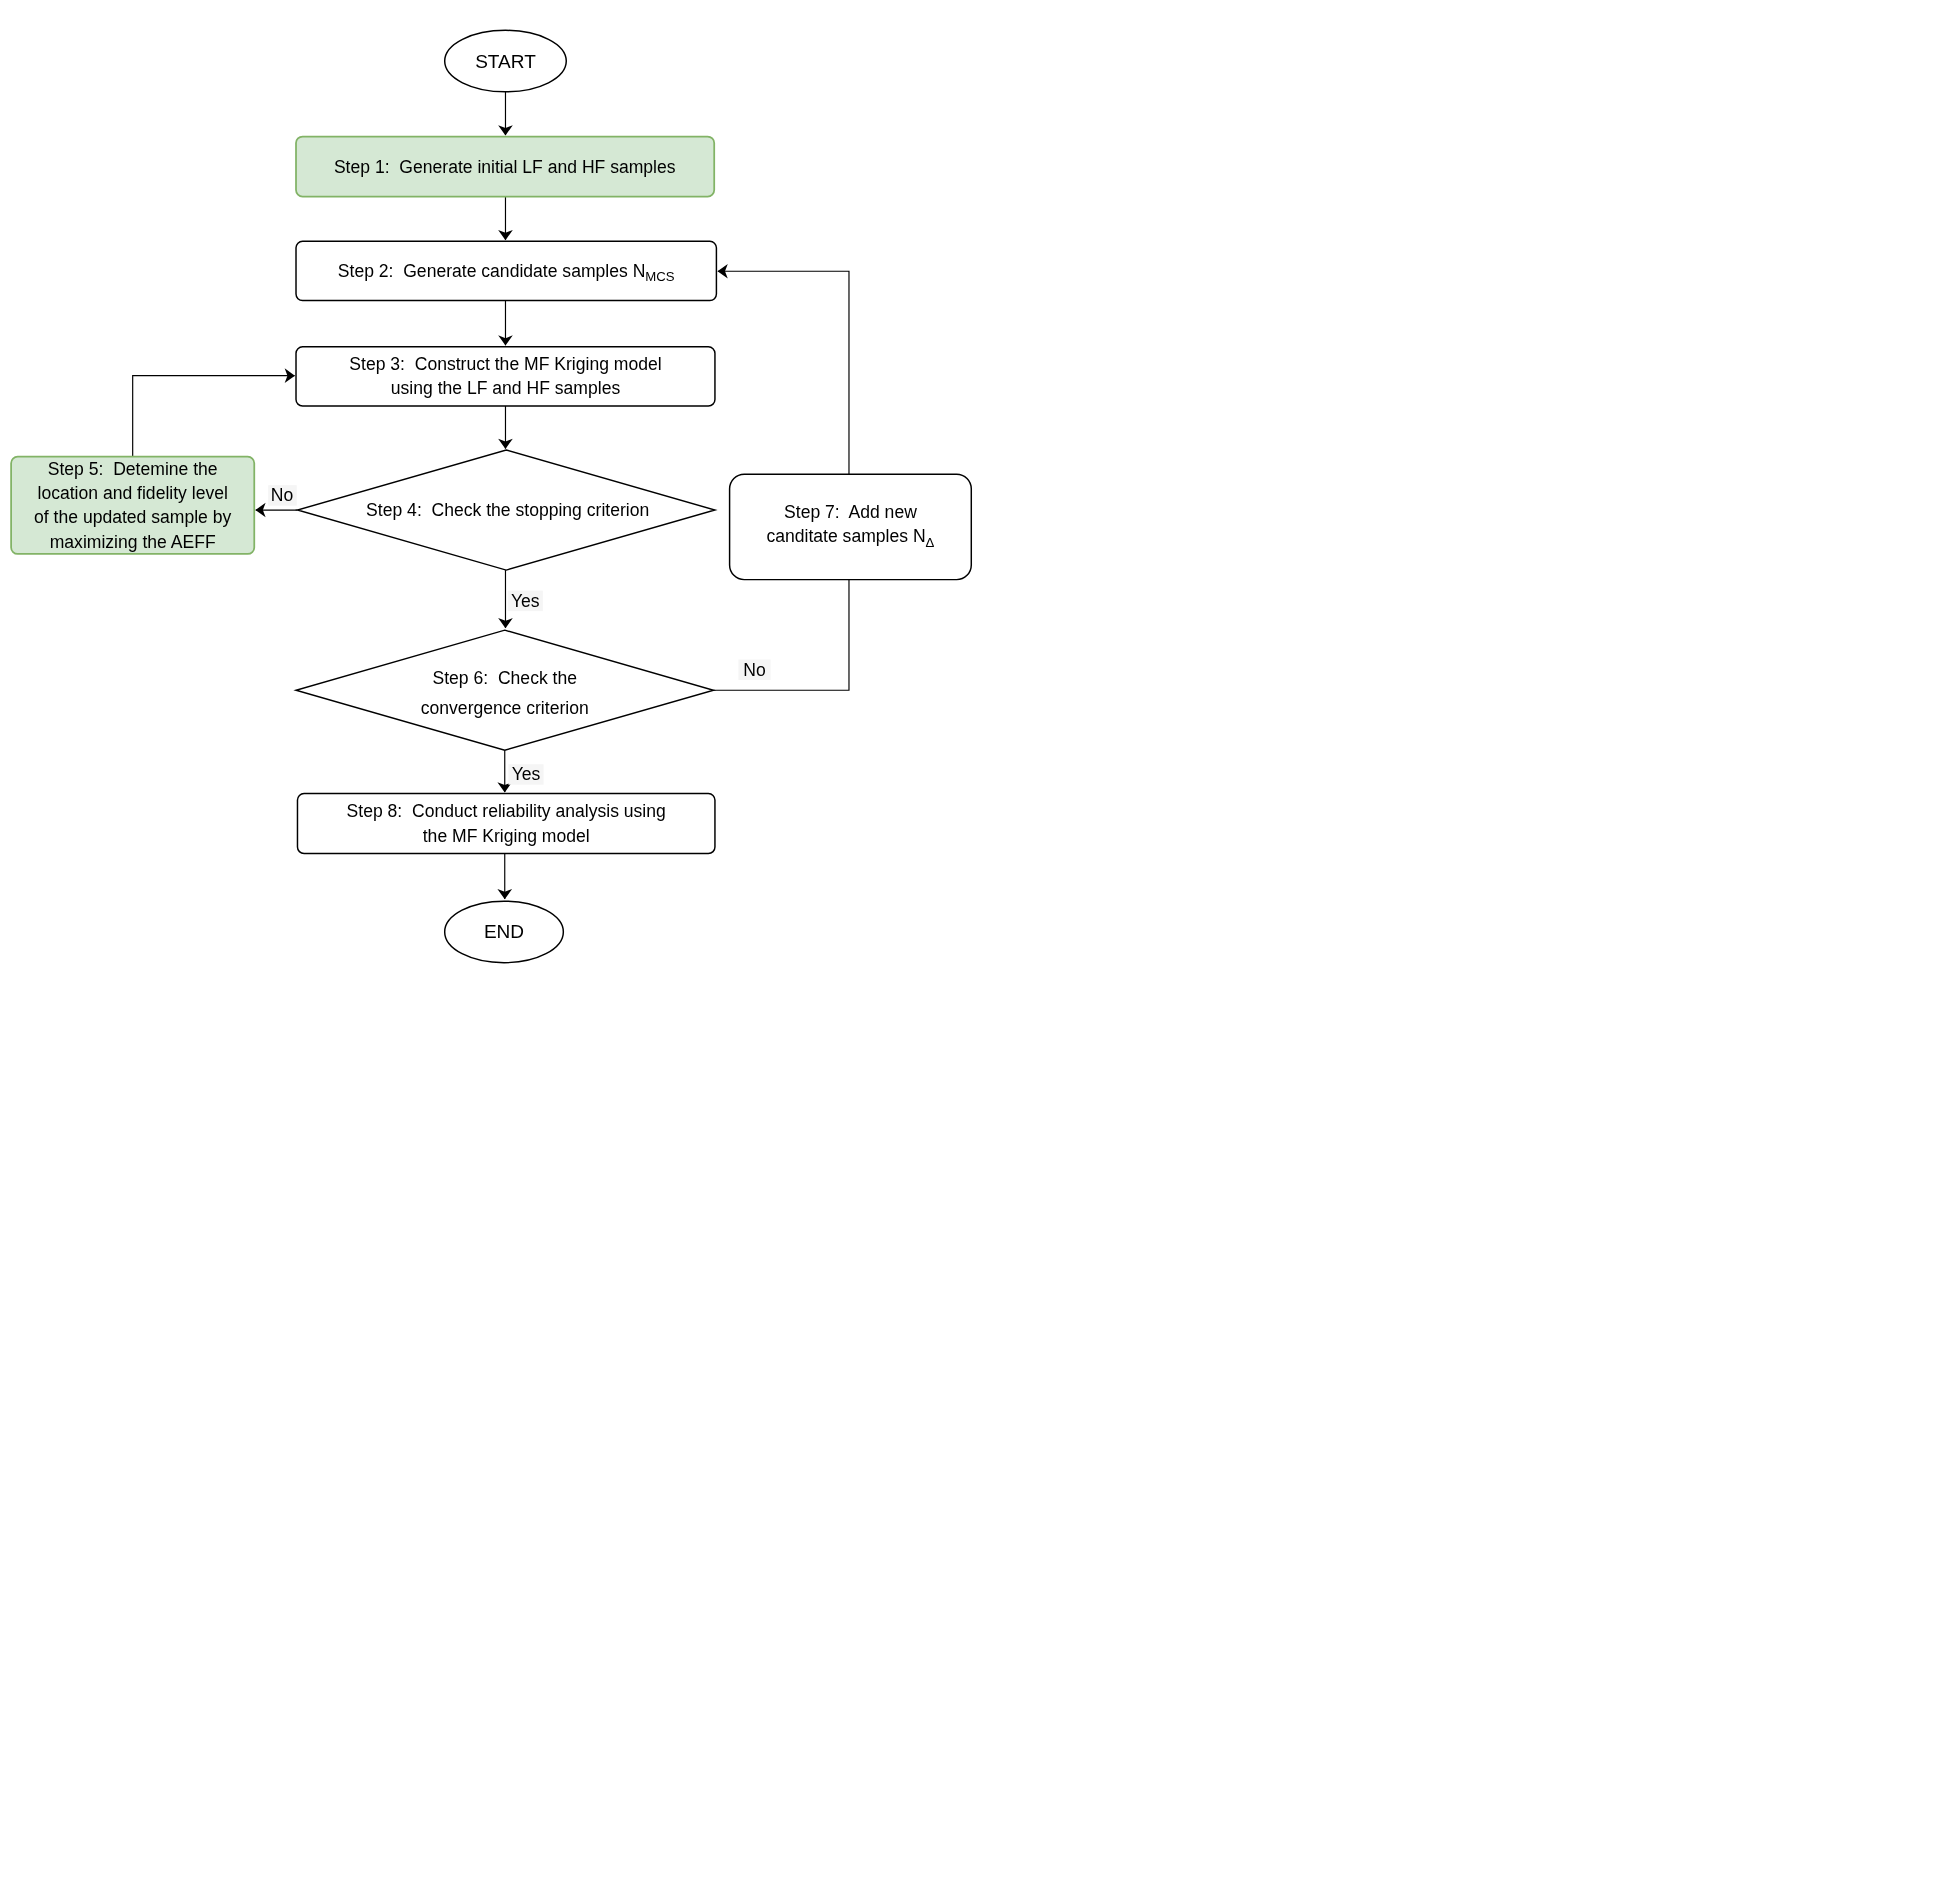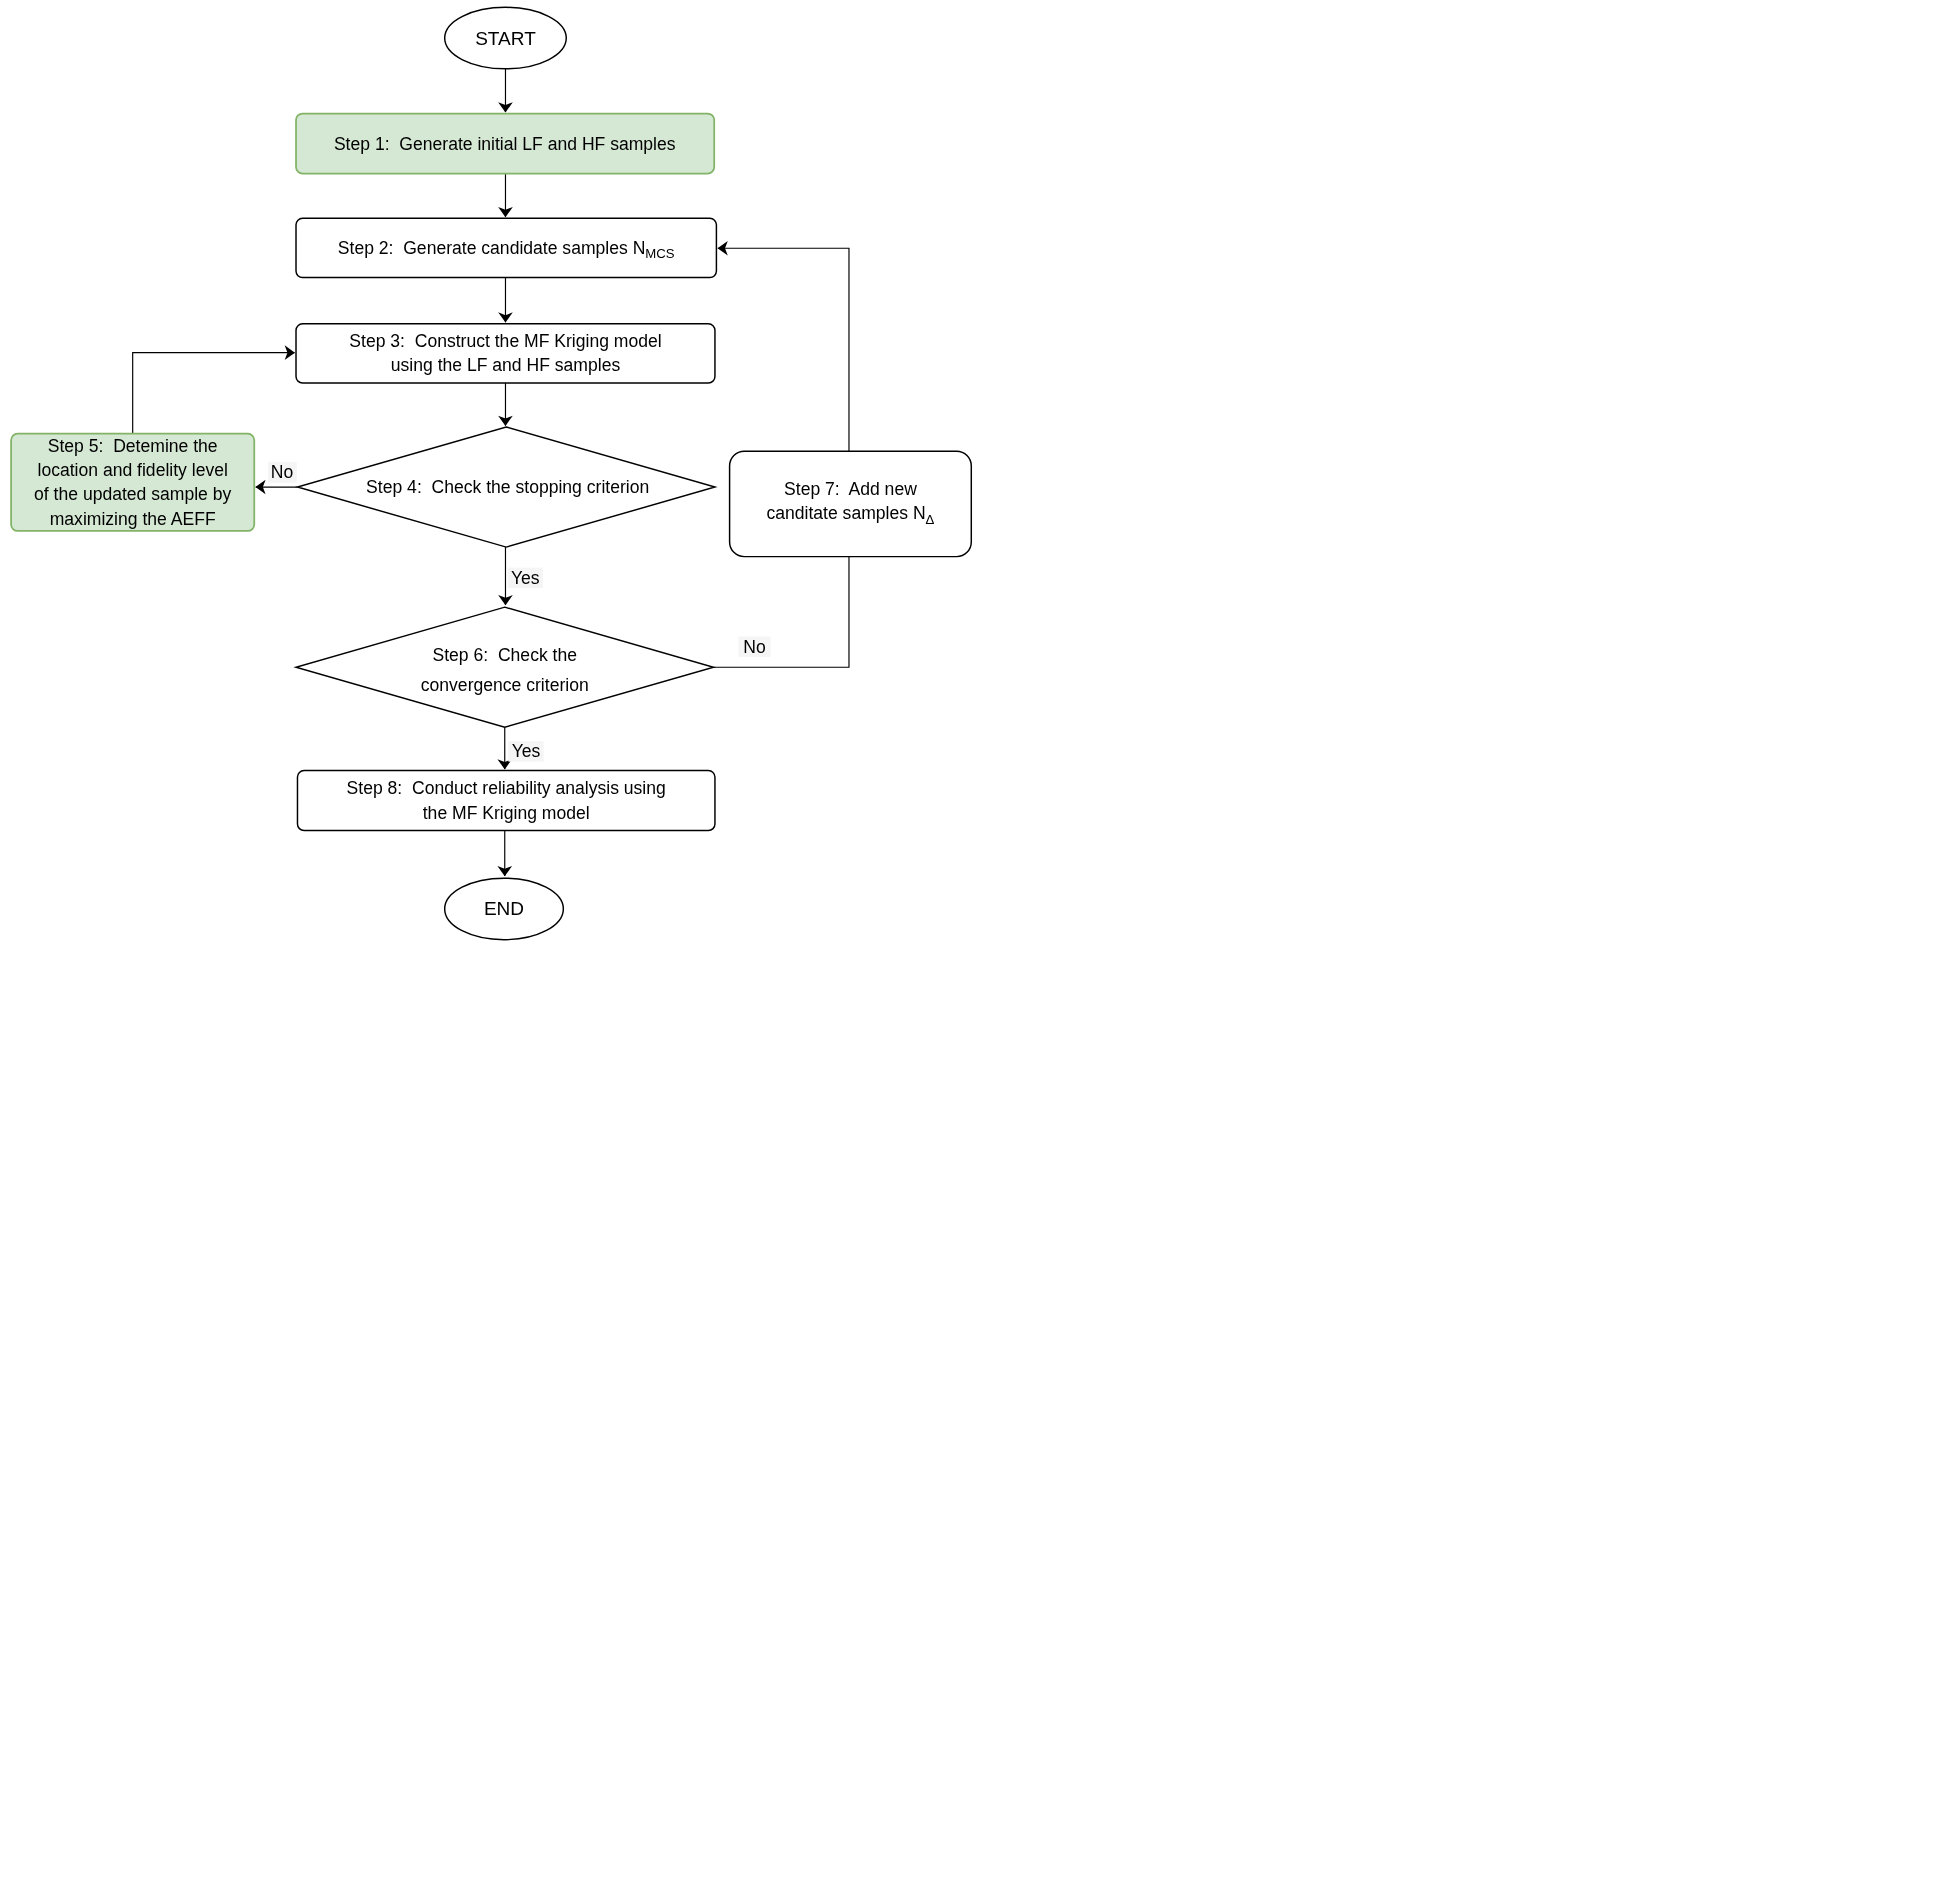--- a/index.html
+++ b/index.html
@@ -1,16 +1,16 @@
 <!DOCTYPE html>
 <html style="font-size:11.7px"><head>
 <meta charset="utf-8">
 <style>
   html,body{margin:0;padding:0;background:#ffffff;}
-  .figure-wrap{width:978px;height:947px;background:#ffffff;}
+  .figure-wrap{width:978px;height:947px;background:#ffffff;margin-top:23px;}
   svg{display:block;}
   .node-text{
     font-family:"Liberation Sans","DejaVu Sans",sans-serif;
     font-size:24px;
     fill:#000000;
   }
   .terminator-text{
     font-family:"Liberation Sans","DejaVu Sans",sans-serif;
     font-size:26px;
     fill:#000000;

